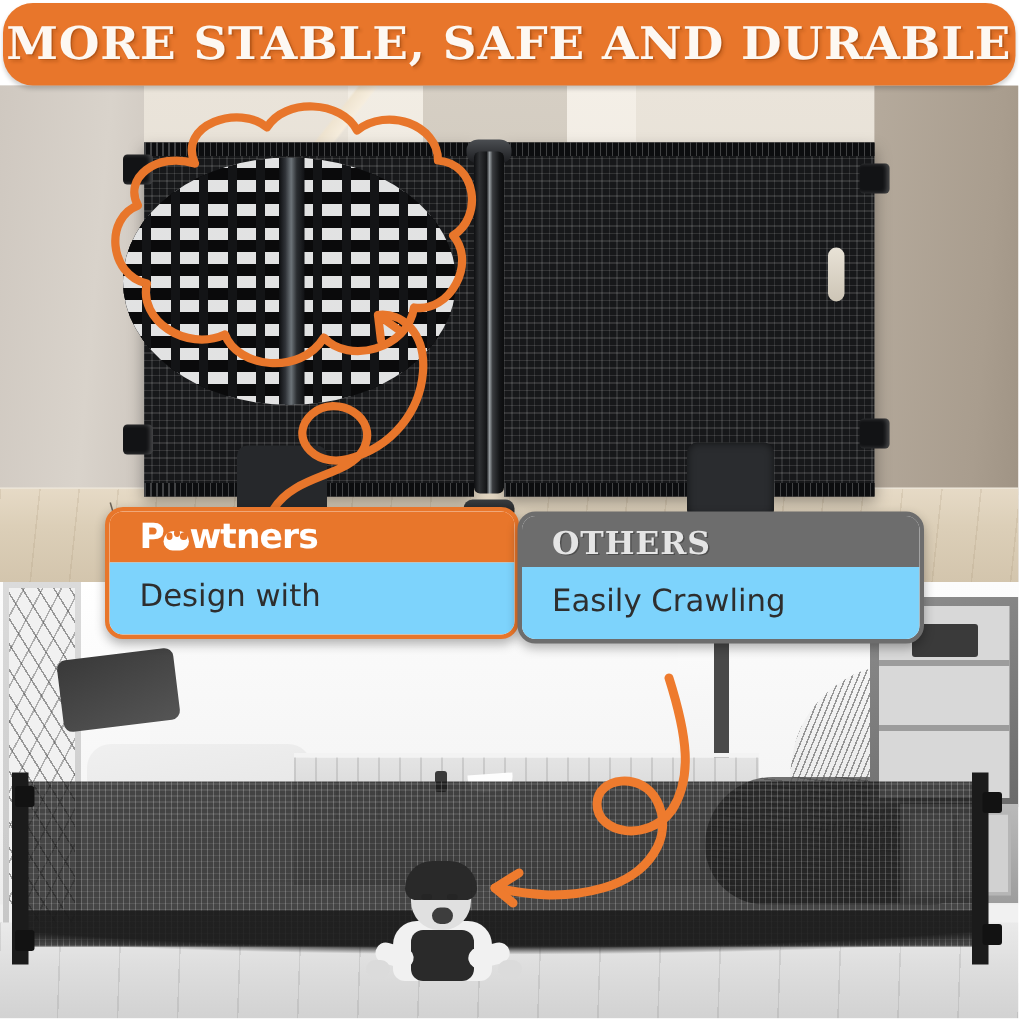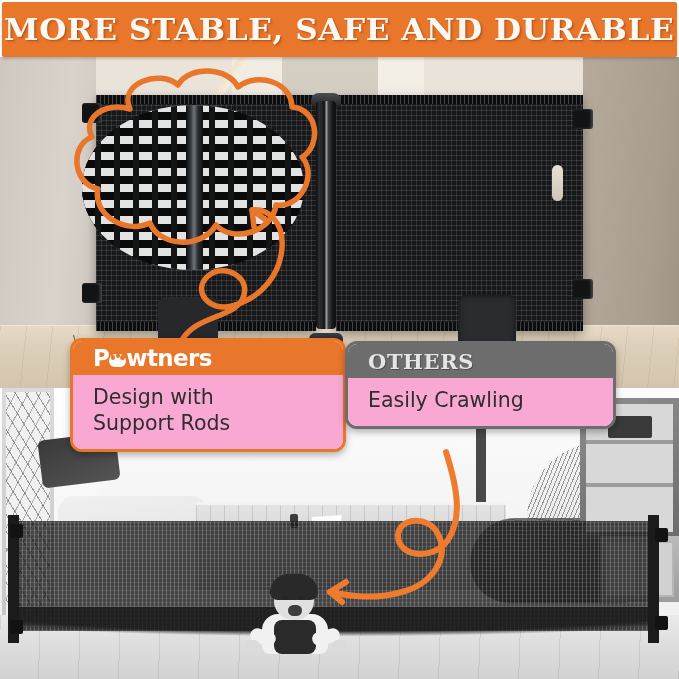--- a/index.html
+++ b/index.html
@@ -9,21 +9,21 @@
     background:#ffffff;
     position:relative;
     overflow:hidden;
   }
   .page { position:absolute; inset:0; width:679px; height:679px; background:#fff; }
 
   
   .banner {
     position:absolute; left:2px; top:2px; width:675px; height:55px;
     background:#E8762B;
-    border-radius:2px;
+    border-radius:20px;
     box-shadow:0 2px 3px rgba(0,0,0,0.18);
     display:flex; align-items:center; justify-content:center;
     z-index:40;
   }
   .banner-text {
     color:#fdf8f2;
     font-family:"DejaVu Serif", serif;
     font-weight:700;
     font-size:30px;
     letter-spacing:0.5px;
@@ -296,21 +296,21 @@
     border-radius:12px; overflow:hidden; background:#ffffff;
     box-shadow:0 3px 7px rgba(0,0,0,0.30);
   }
   .cmp-head {
     height:34px; display:flex; align-items:center; padding:0 0 0 20px;
   }
   .cmp-body {
     padding:9px 16px 13px 20px;
     color:#2e2e2e; font-size:20.5px; line-height:1.28;
     font-family:"DejaVu Sans", sans-serif;
-    background:#f9a8d4;
+    background:#7dd3fc;
   }
   .cmp-body span { display:block; white-space:nowrap; }
 
   .cmp-pawtners { left:70px; top:338px; width:276px; }
   .cmp-pawtners .cmp-box { border:3px solid #E8762B; }
   .cmp-pawtners .cmp-head { background:#E8762B; }
 
   .cmp-others { left:345px; top:341px; width:271px; }
   .cmp-others .cmp-box { border:3px solid #6d6d6d; }
   .cmp-others .cmp-head { background:#6d6d6d; }
@@ -480,21 +480,20 @@
               <span class="pad"></span>
               <span class="toe t1"></span>
               <span class="toe t2"></span>
               <span class="toe t3"></span>
             </span>
             <span>wtners</span>
         </div>
       </div>
       <div class="cmp-body">
         <span>Design with</span>
-        <span>Support Rods</span>
       </div>
     </div>
   </div>
 
   <div class="cmp cmp-others">
     <div class="cmp-box">
       <div class="cmp-head">
         <div class="others-text">OTHERS</div>
       </div>
       <div class="cmp-body">

